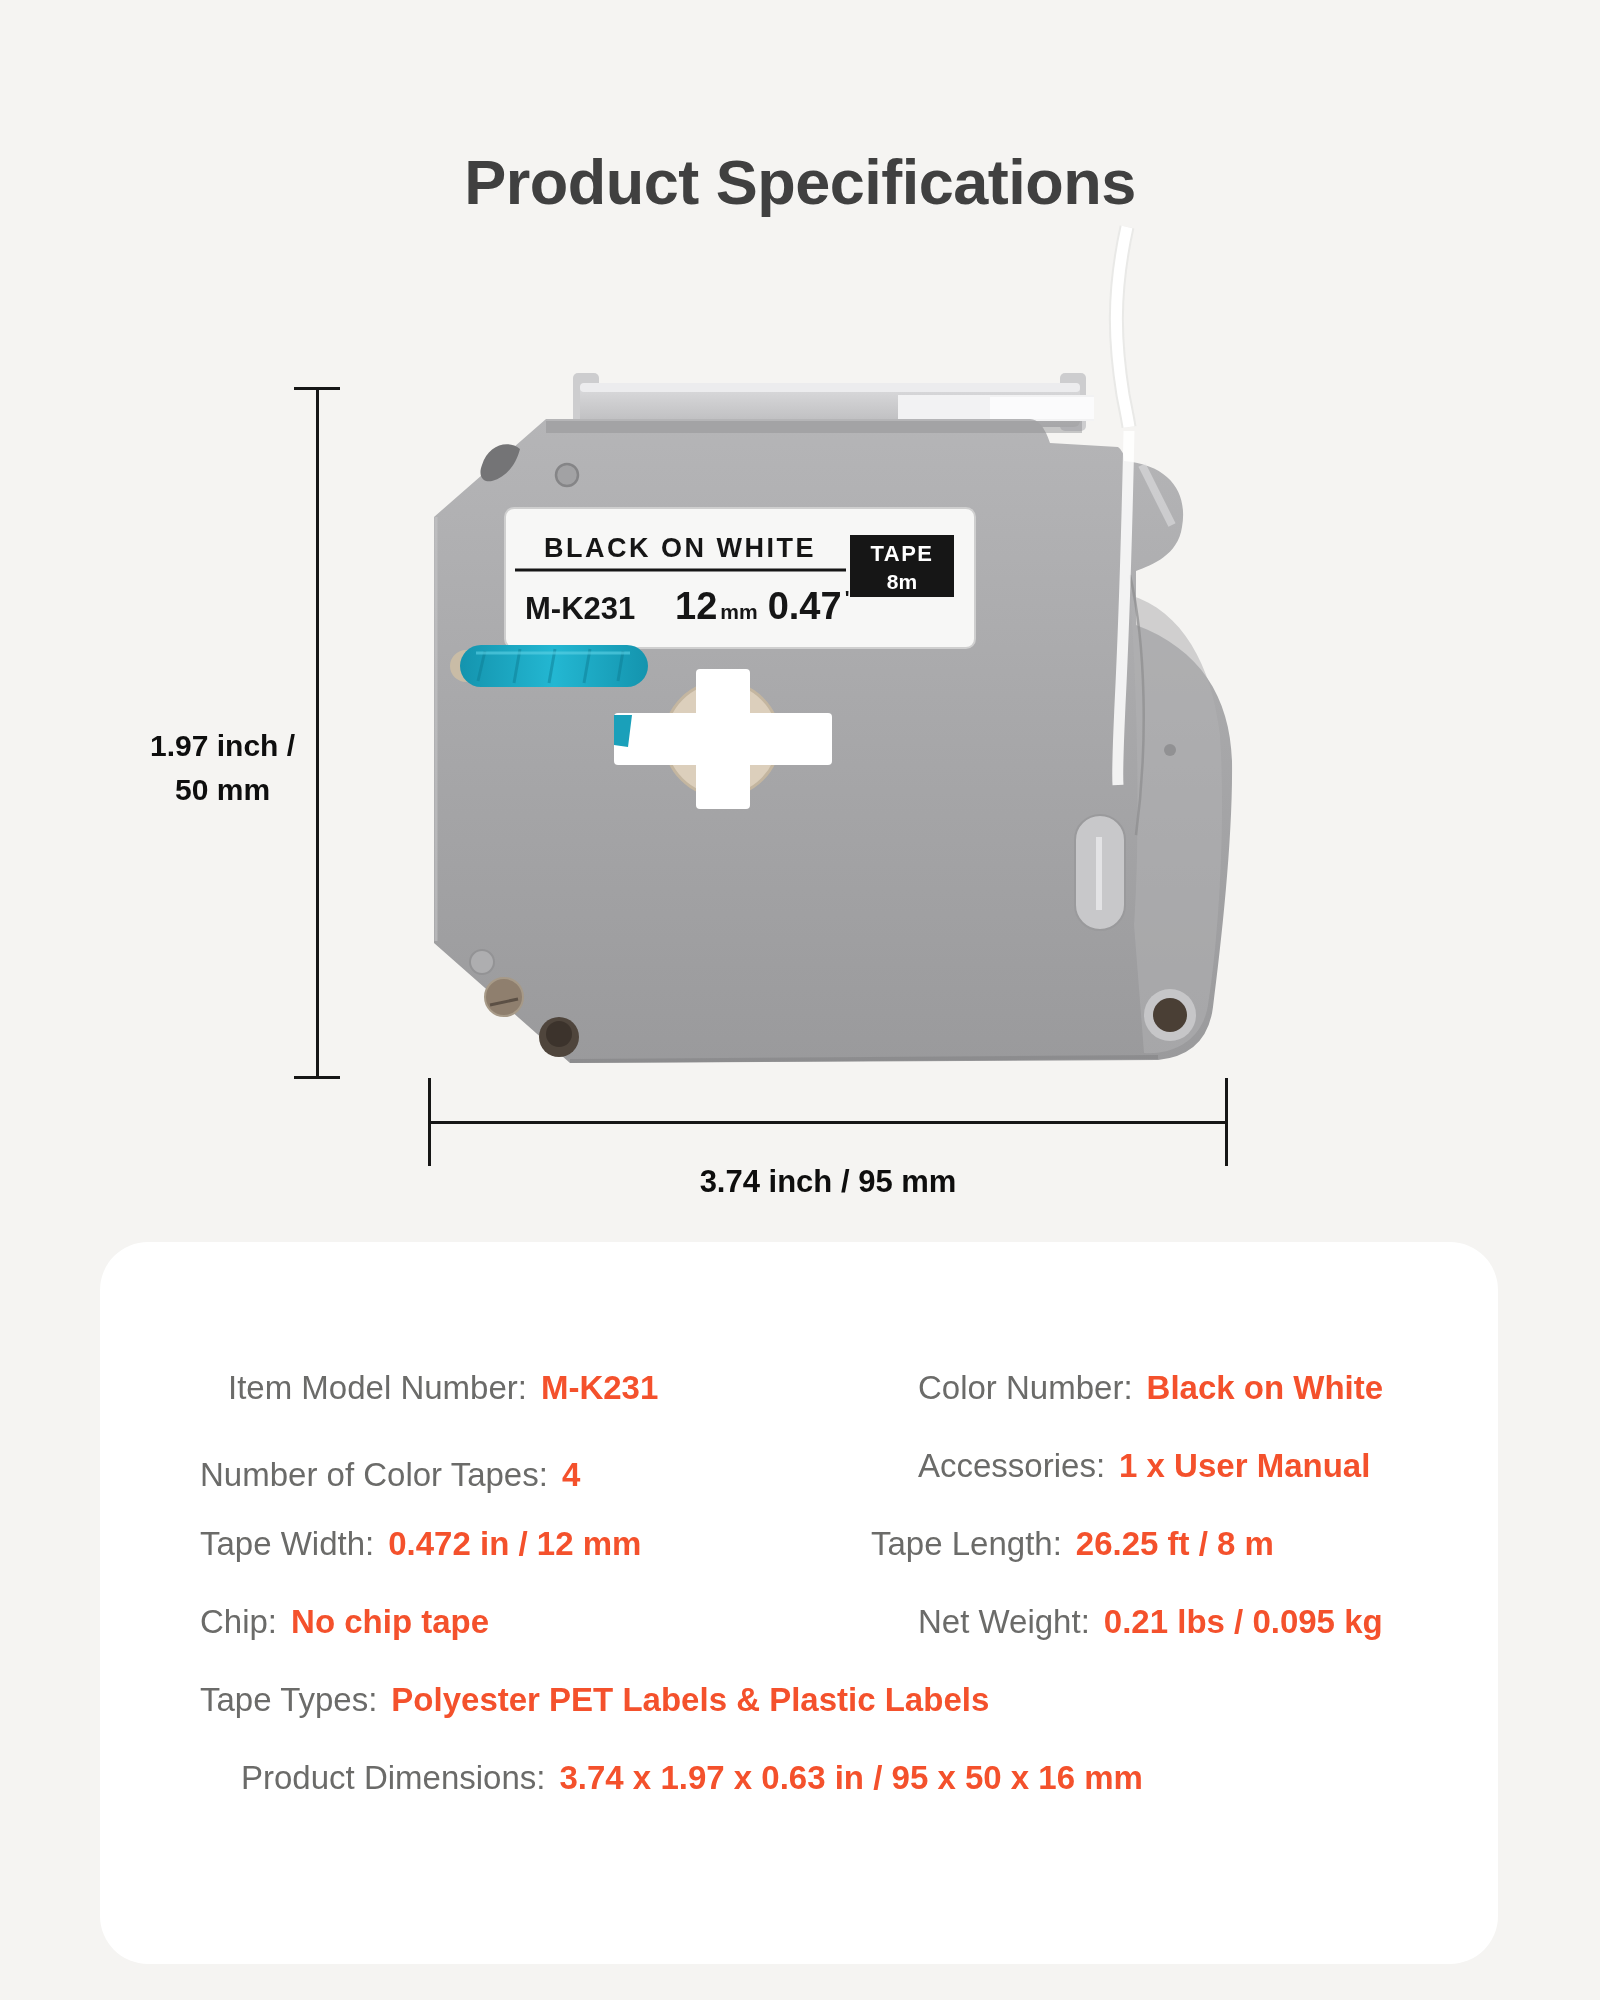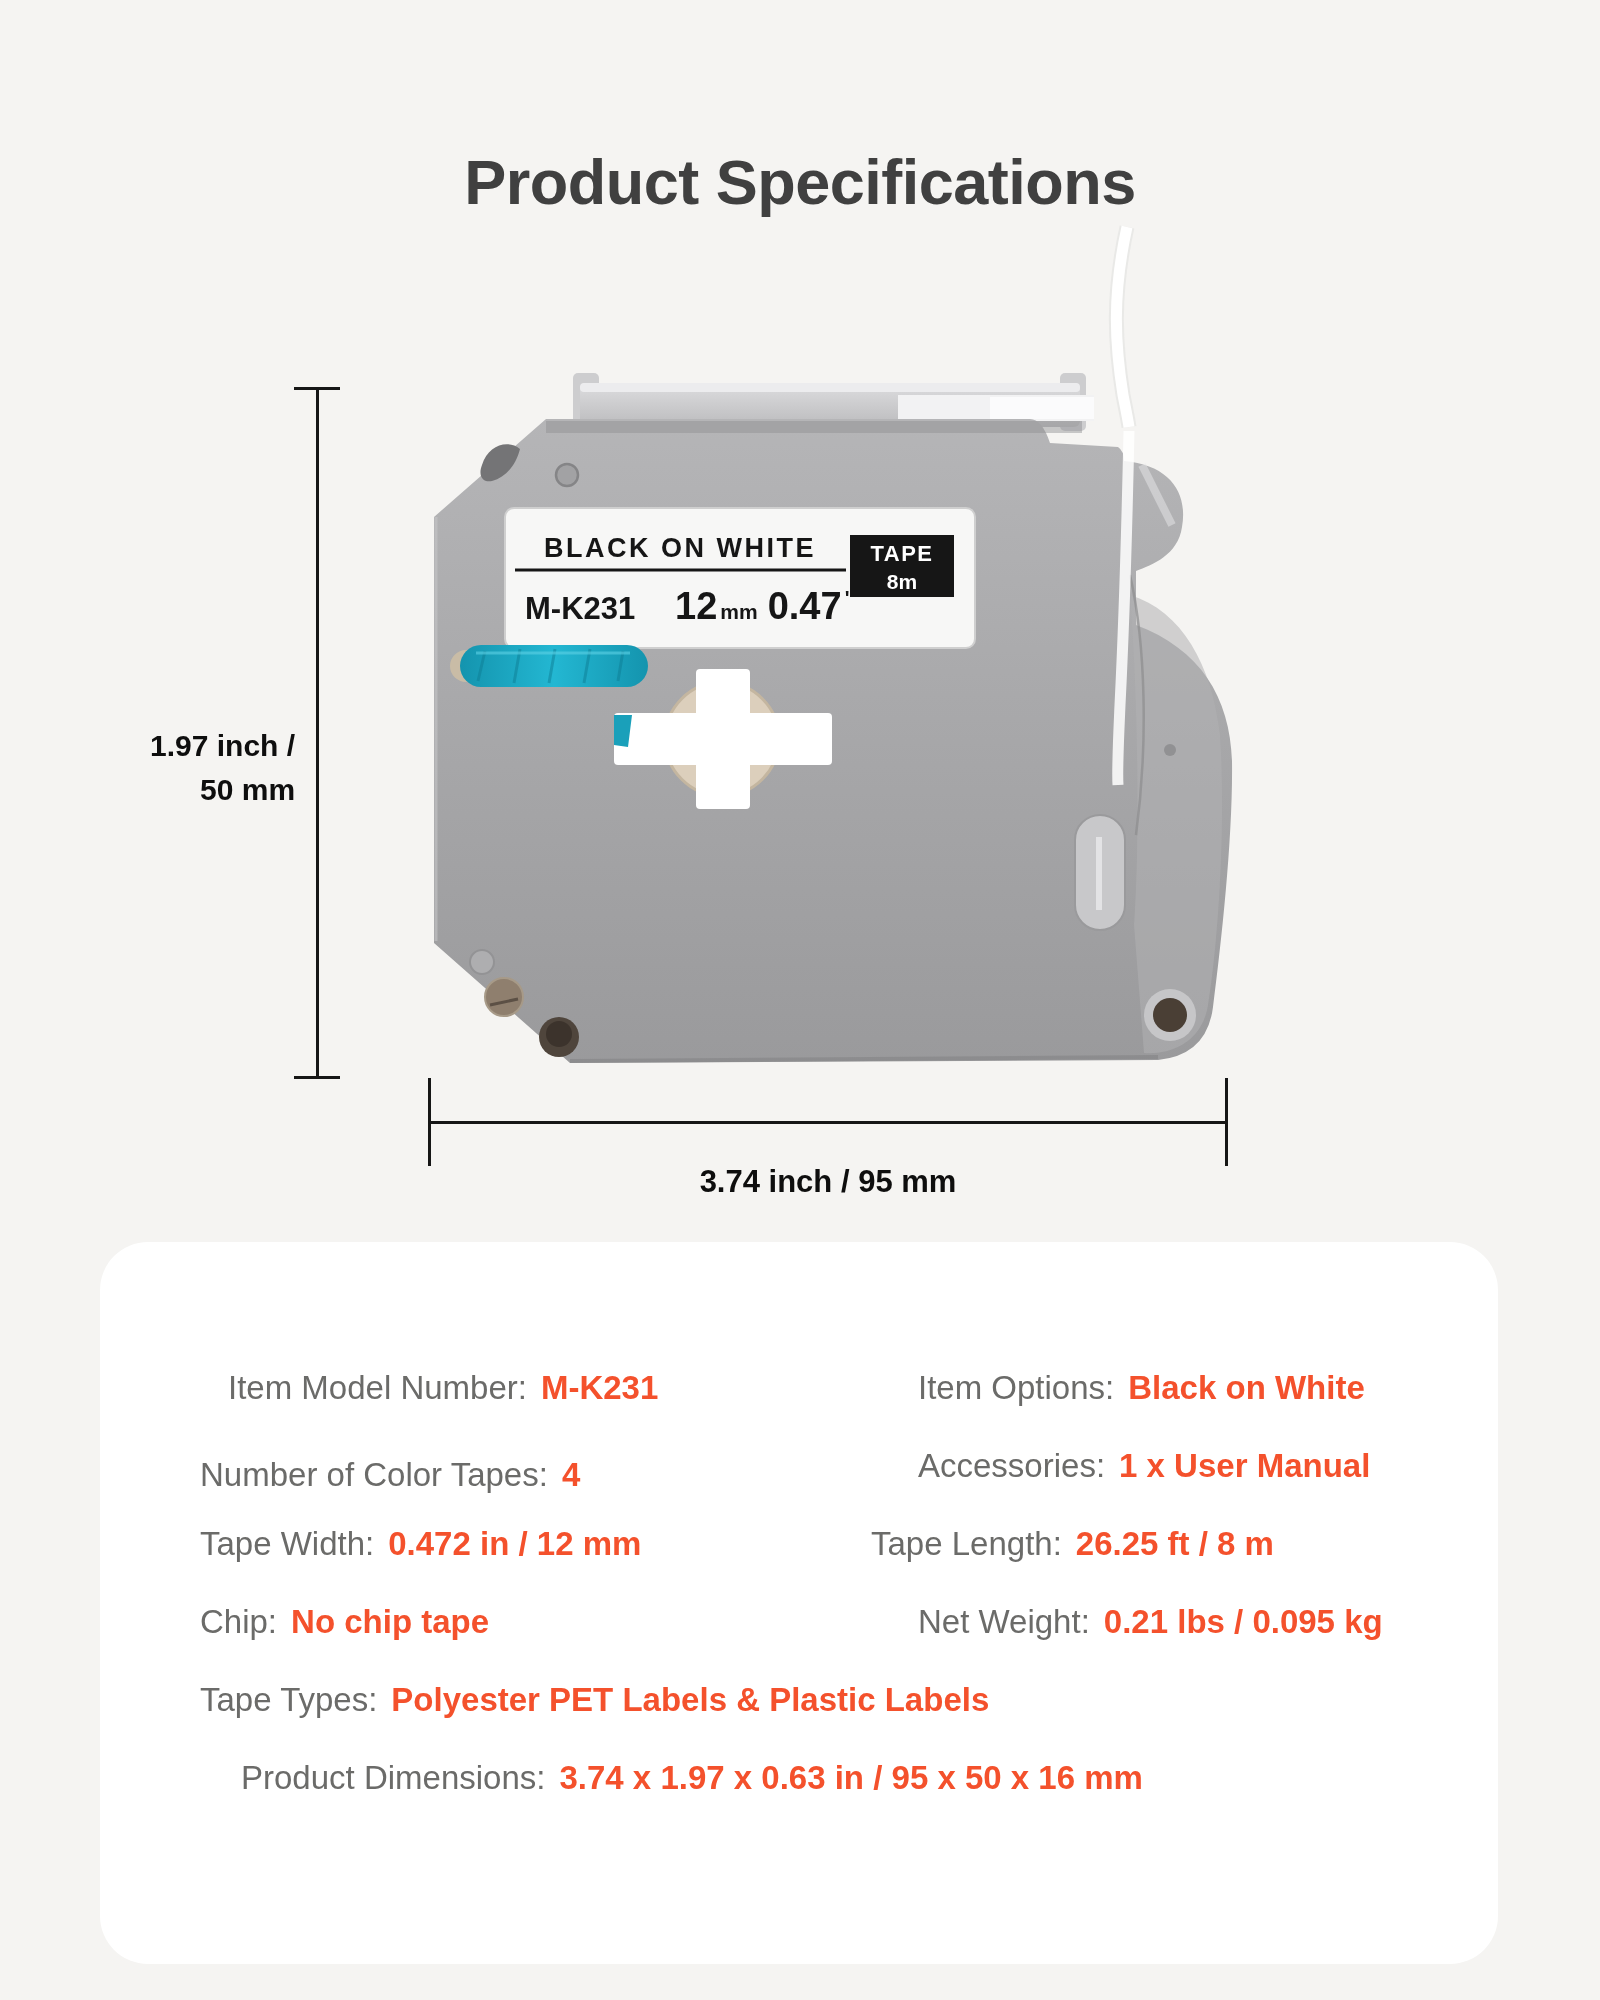--- a/index.html
+++ b/index.html
@@ -25,21 +25,21 @@
   .dim-v-cap{left:294px;width:46px;height:3px;}
   .dim-v-cap.top{top:387px;}
   .dim-v-cap.bot{top:1076px;}
   .dim-h-line{left:428px;top:1121px;width:800px;height:3px;}
   .dim-h-cap{top:1078px;width:3px;height:88px;}
   .dim-h-cap.left{left:428px;}
   .dim-h-cap.right{left:1225px;}
   .dim-label{
     position:absolute;color:#0E0E0E;font-weight:bold;
   }
-  .dim-label-height{left:150px;top:724px;font-size:30px;line-height:44px;text-align:right;}
+  .dim-label-height{left:150px;top:724px;font-size:30px;line-height:44px;text-align:center;}
   .dim-label-width{left:428px;top:1164px;width:800px;text-align:center;font-size:31px;}
   
   .spec-card{
     position:absolute;left:100px;top:1242px;width:1398px;height:722px;
     background:#FFFFFF;border-radius:48px;
   }
   .spec-row{position:absolute;white-space:nowrap;font-size:33px;line-height:40px;}
   .spec-label{color:#6B6B69;}
   .spec-value{color:#F4512C;font-weight:bold;margin-left:14px;}
   
@@ -178,21 +178,21 @@
   <div class="dim dim-h-cap left"></div>
   <div class="dim dim-h-cap right"></div>
   <div class="dim-label dim-label-width">3.74 inch / 95 mm</div>
 
   <div class="spec-card"></div>
 
   <div class="spec-row rL0">
     <span class="spec-label">Item Model Number:</span><span class="spec-value">M-K231</span>
   </div>
   <div class="spec-row rR0">
-    <span class="spec-label">Item Options:</span><span class="spec-value">Black on White</span>
+    <span class="spec-label">Color Number:</span><span class="spec-value">Black on White</span>
   </div>
 
   <div class="spec-row rL1">
     <span class="spec-label">Number of Color Tapes:</span><span class="spec-value">4</span>
   </div>
   <div class="spec-row rR1">
     <span class="spec-label">Accessories:</span><span class="spec-value">1 x User Manual</span>
   </div>
 
   <div class="spec-row rL2">

